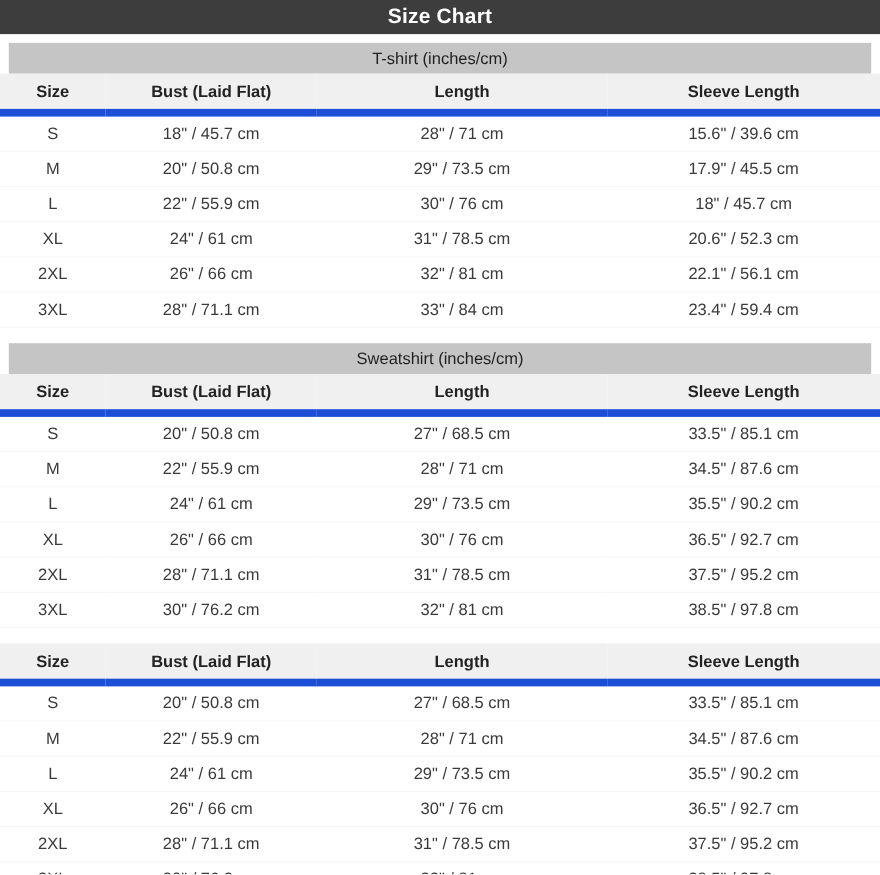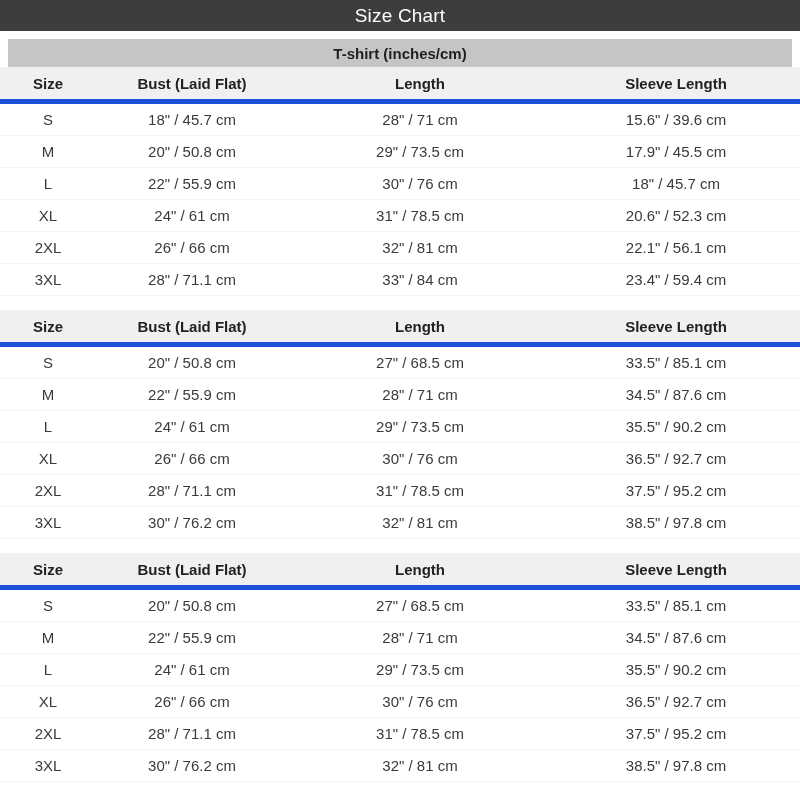--- a/index.html
+++ b/index.html
@@ -15,54 +15,54 @@
     overflow: hidden;
   }
   .title-bar {
     height: 31px;
     background: #3d3d3d;
     color: #ffffff;
     display: flex;
     align-items: center;
     justify-content: center;
     font-size: 19px;
-    font-weight: normal;
+    font-weight: bold;
     letter-spacing: 0.2px;
   }
   .spacer-top { height: 8px; }
   .section { margin-top: 0; }
   .section + .section { margin-top: 14px; }
   .section-bar {
     margin: 0 8px;
     height: 28px;
     background: #c5c5c5;
     color: #1f1f1f;
     display: flex;
     align-items: center;
     justify-content: center;
     font-size: 15px;
-    font-weight: bold;
+    font-weight: normal;
   }
   table.size-table {
     width: 100%;
     border-collapse: collapse;
     table-layout: fixed;
   }
   table.size-table col.c1 { width: 12%; }
   table.size-table col.c2 { width: 24%; }
   table.size-table col.c3 { width: 33%; }
   table.size-table col.c4 { width: 31%; }
   table.size-table th {
     height: 30px;
     background: #f0f0f0;
     color: #222222;
     font-size: 15px;
     font-weight: bold;
     text-align: center;
-    border-bottom: 5px solid #1d4ed8;
+    border-bottom: 7px solid #1d4ed8;
   }
   table.size-table td {
     height: 29px;
     color: #3a3a3a;
     font-size: 15px;
     text-align: center;
     border-bottom: 1px solid rgba(0,0,0,0.04);
   }
 </style>
 </head>
@@ -123,20 +123,21 @@
             <tr>
               <td>3XL</td>
               <td>28" / 71.1 cm</td>
               <td>33" / 84 cm</td>
               <td>23.4" / 59.4 cm</td>
             </tr>
           </tbody>
         </table>
       </div>
       <div class="section">
+        <div class="section-bar">Sweatshirt (inches/cm)</div>
         <table class="size-table">
           <colgroup>
             <col class="c1">
             <col class="c2">
             <col class="c3">
             <col class="c4">
           </colgroup>
           <thead>
             <tr>
               <th>Size</th>

